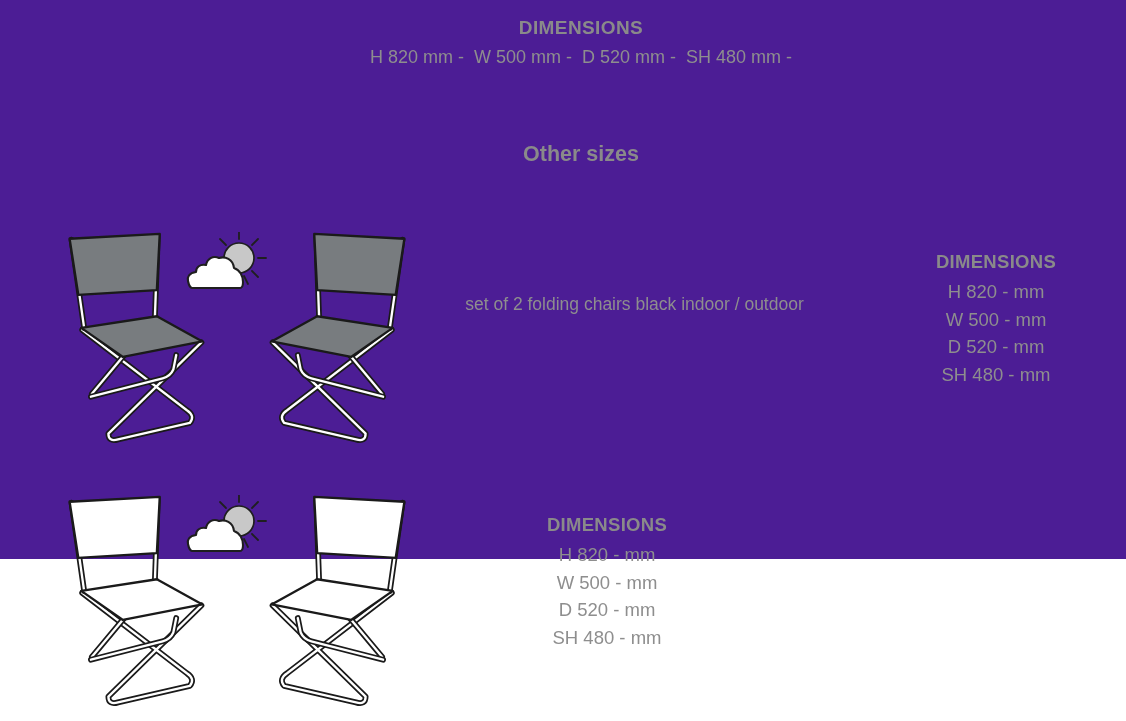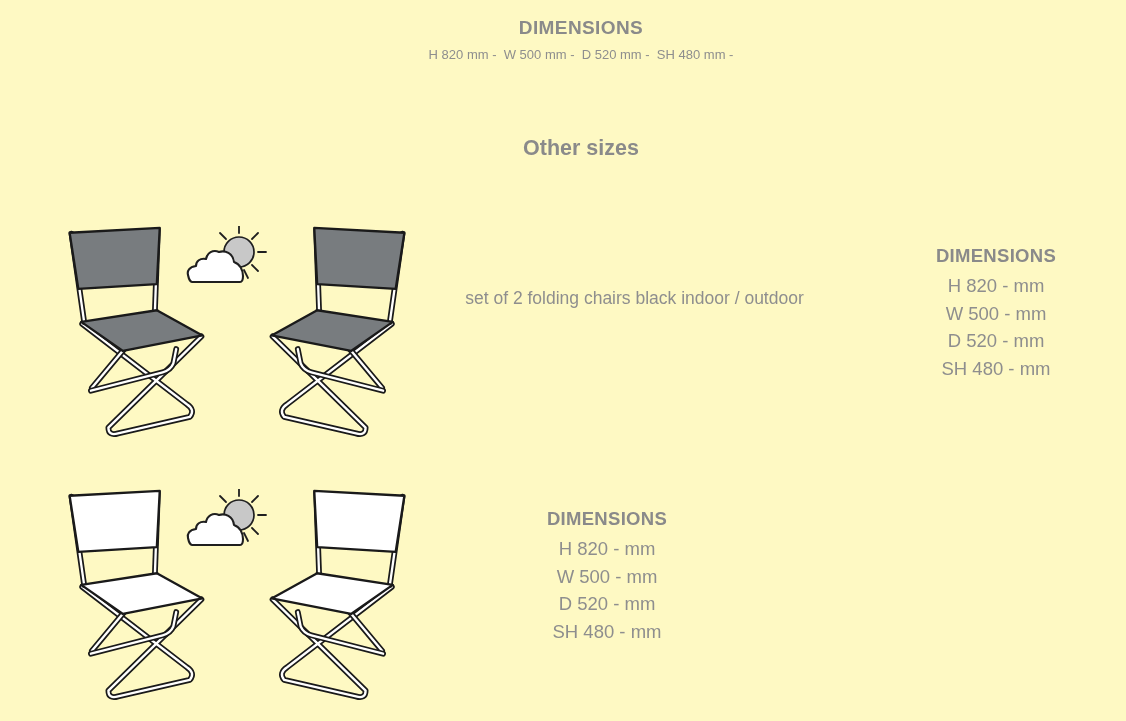--- a/index.html
+++ b/index.html
@@ -1,29 +1,29 @@
 <!DOCTYPE html>
 <html><head>
 <meta charset="utf-8">
 <style>
   html,body{margin:0;padding:0;background:#ffffff;}
   body{
     width:1126px;height:721px;overflow:hidden;
     font-family:"Liberation Sans",sans-serif;
     color:#8c8c8c;
   }
-  .page{position:relative;width:1126px;height:721px;background:#fef9c3;}
+  .page{position:relative;width:1126px;height:559px;background:#4c1d95;}
 
   
   .top{padding-top:17px;text-align:center;padding-left:36px;}
   .top h1{
     margin:0;font-size:19px;font-weight:bold;letter-spacing:.4px;color:#8a8a8a;
   }
   .dimline{
-    margin:8px 0 16px;font-size:13px;white-space:pre-wrap;color:#8e8e8e;
+    margin:8px 0 16px;font-size:18px;white-space:pre-wrap;color:#8e8e8e;
   }
   .section-title{
     margin:74px 0 0;padding-left:36px;text-align:center;
     font-size:21.5px;font-weight:bold;color:#8a8a8a;
   }
 
   
   .row{display:flex;align-items:flex-start;}
   .row.first{margin-top:57px;}
   .row.second{margin-top:28px;}

